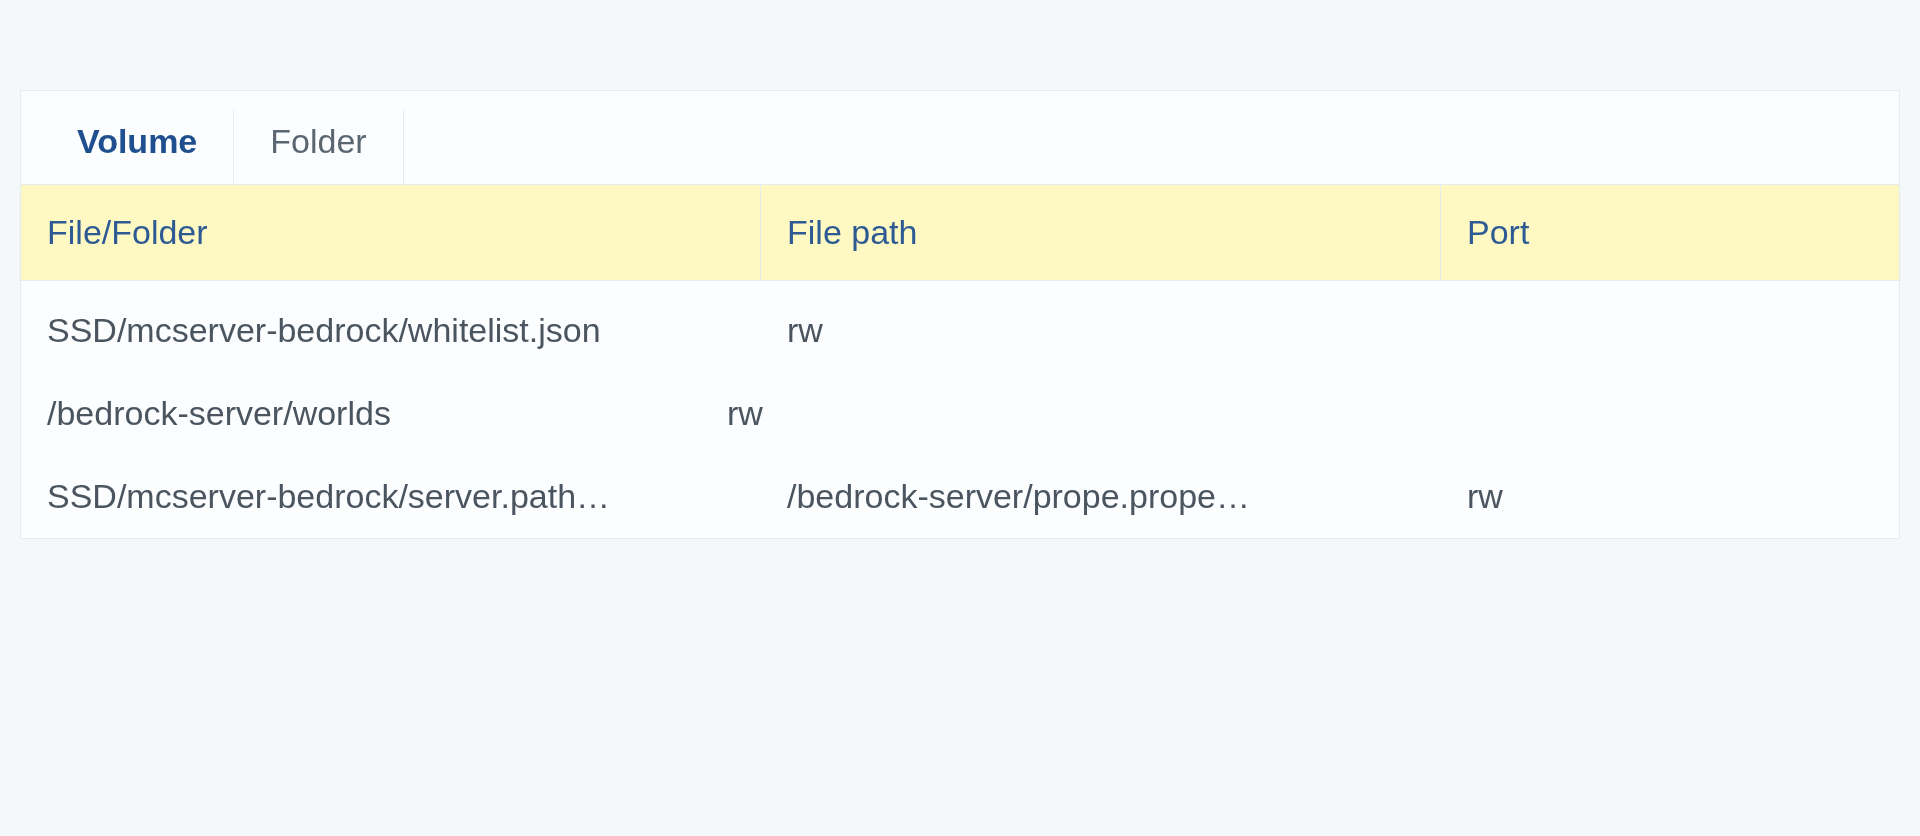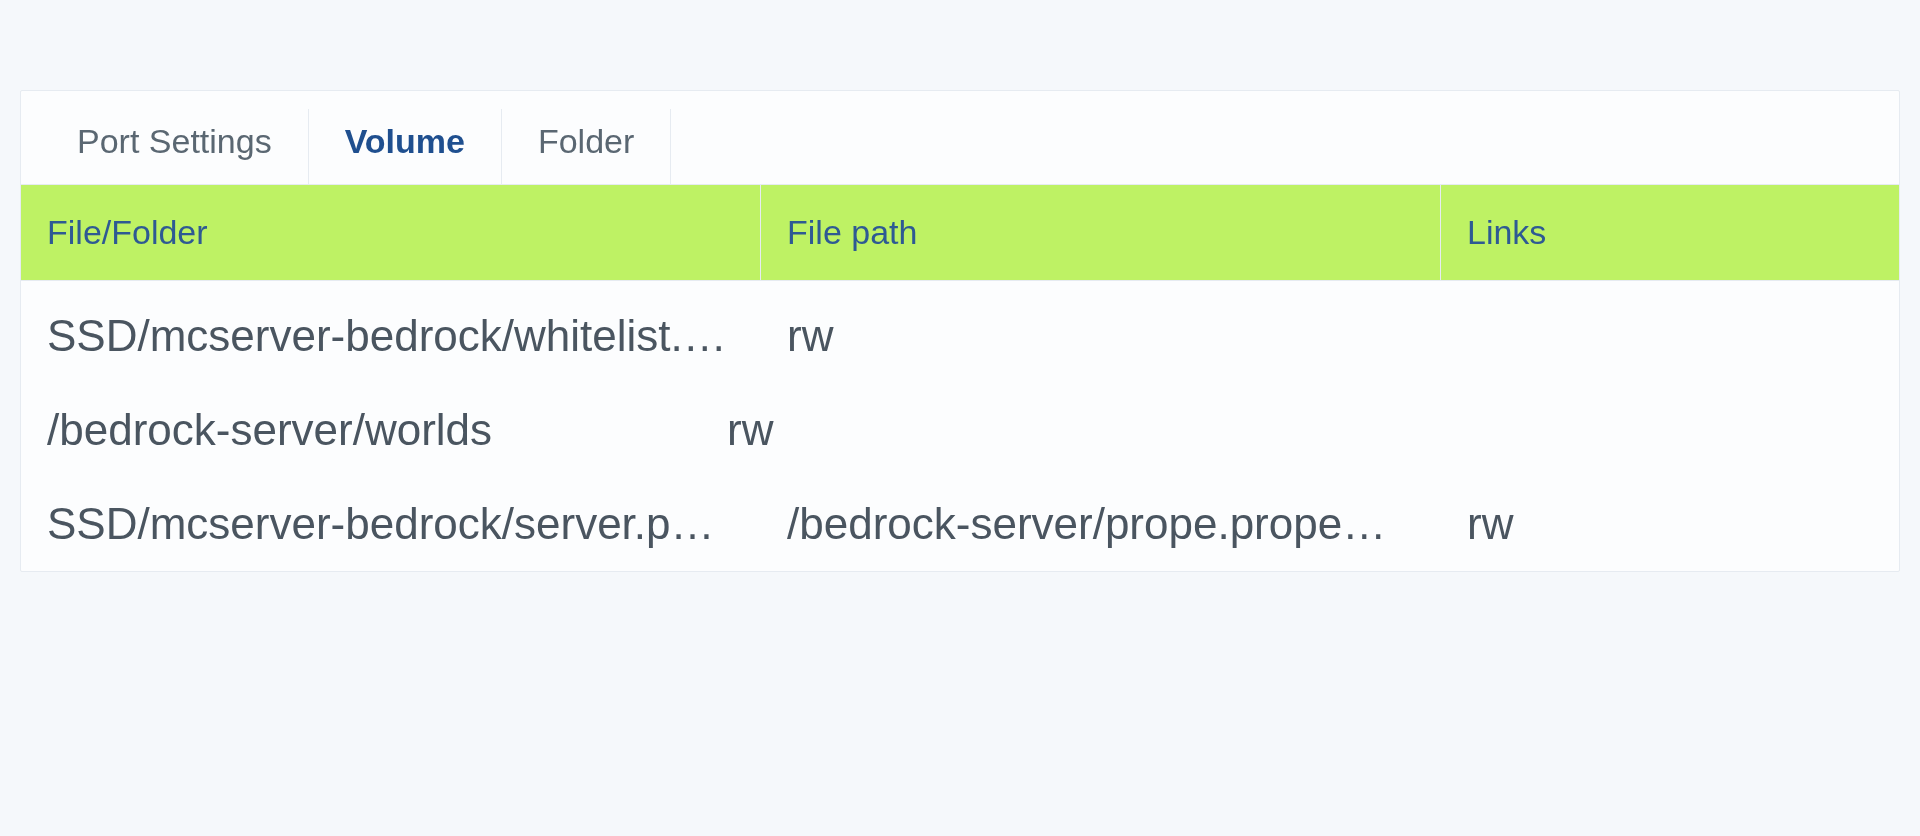--- a/index.html
+++ b/index.html
@@ -43,21 +43,21 @@
     }
     .tab.active {
       color: #1f4f8f;
       font-weight: 700;
     }
     .table {
       width: 100%;
     }
     .table-header {
       display: flex;
-      background: #bef264;
+      background: #fef9c3;
       border-bottom: 1px solid #e6ebf1;
     }
     .th {
       padding: 28px 26px;
       font-size: 34px;
       color: #2e5a93;
       font-weight: 400;
       border-right: 1px solid #e6ebf1;
       white-space: nowrap;
     }
@@ -74,42 +74,41 @@
       flex: 1;
     }
     .table-body {
       padding-top: 8px;
     }
     .tr {
       display: flex;
     }
     .td {
       padding: 22px 26px;
-      font-size: 44px;
+      font-size: 34px;
       color: #4a5560;
       white-space: nowrap;
       overflow: hidden;
       text-overflow: ellipsis;
     }
   </style>
 </head>
 <body>
 
 <div class="outer-container">
   <div class="panel">
     <div class="tabs">
-      <div class="tab">Port Settings</div>
       <div class="tab active">Volume</div>
       <div class="tab">Folder</div>
     </div>
     <div class="table">
       <div class="table-header">
         <div class="th col-file">File/Folder</div>
         <div class="th col-mount">File path</div>
-        <div class="th col-type">Links</div>
+        <div class="th col-type">Port</div>
       </div>
       <div class="table-body">
         <div class="tr">
           <div class="td col-file">SSD/mcserver-bedrock/whitelist.json</div>
           <div class="td col-type">rw</div>
         </div>
         <div class="tr">
           <div class="td col-mount">/bedrock-server/worlds</div>
           <div class="td col-type">rw</div>
         </div>

